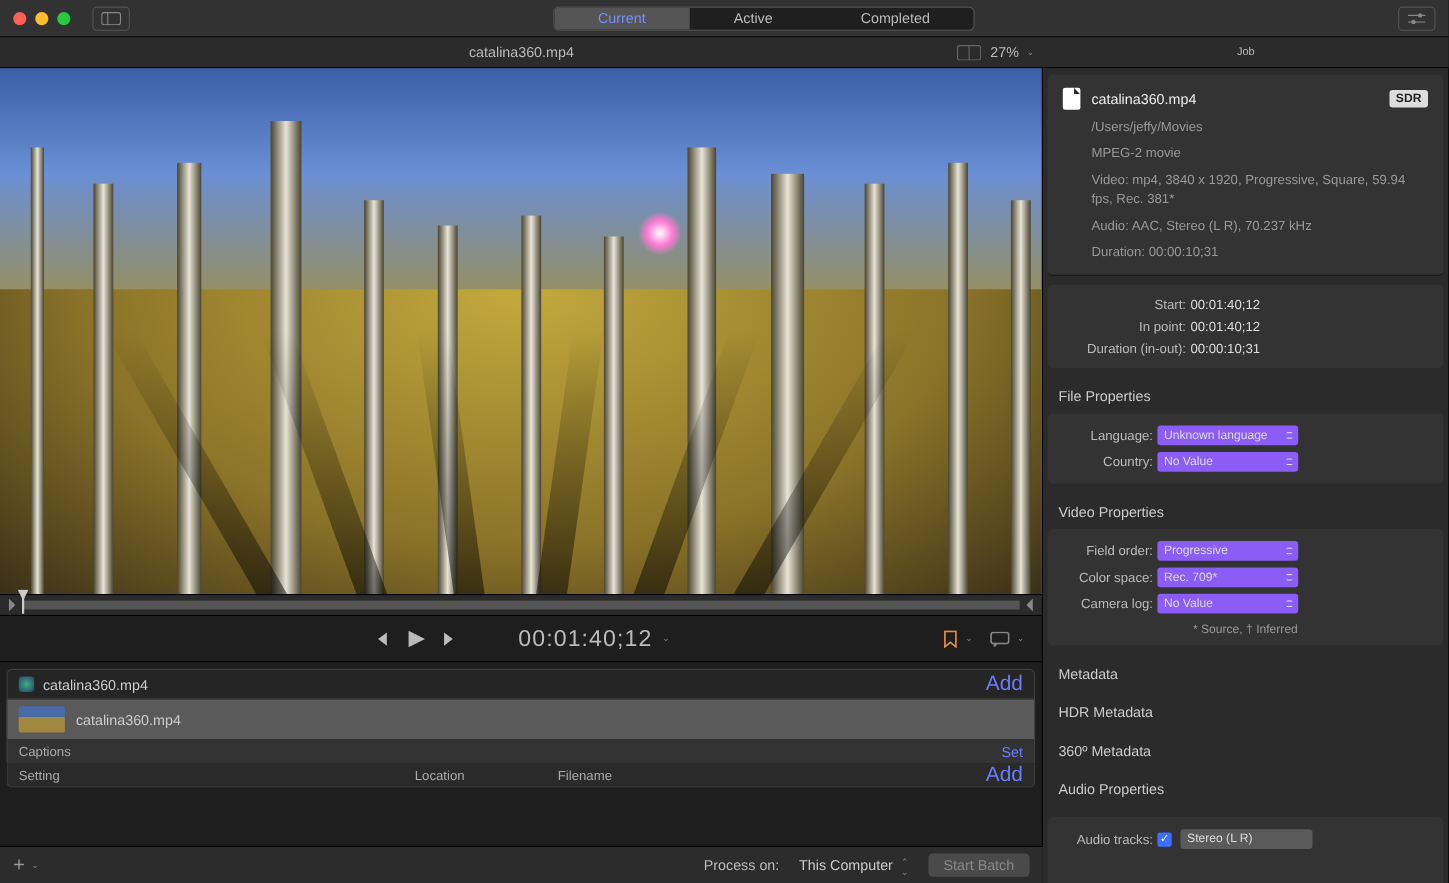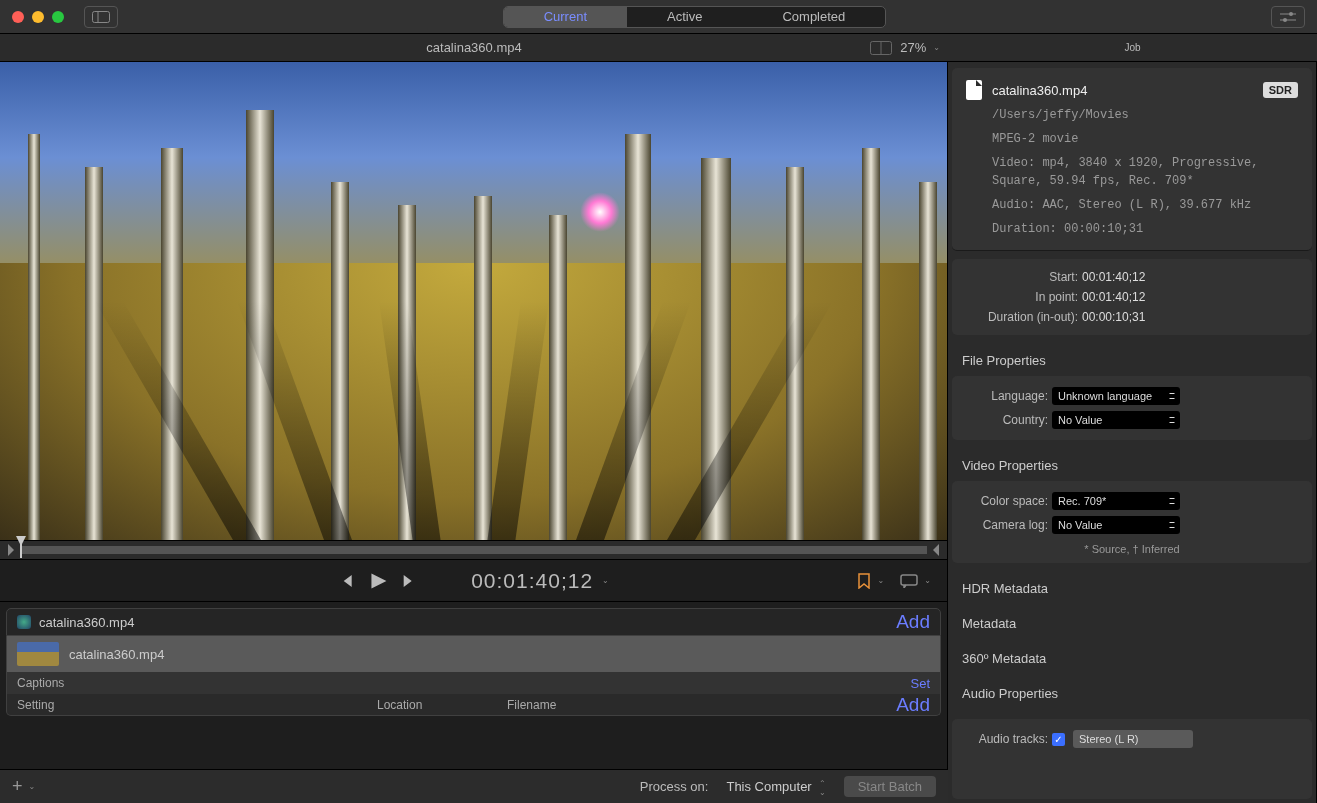--- a/index.html
+++ b/index.html
@@ -69,27 +69,27 @@
   .process-select { margin-left:10px; padding:2px 18px 2px 8px; background:transparent; color:#ccc; font-size:13px; position:relative; }
   .start-batch { margin-left:14px; padding:3px 14px; background:#4a4a4a; border-radius:4px; color:#888; font-size:13px; }
 
   
   .insp-section { padding: 12px 14px; border-bottom: 1px solid #1a1a1a; }
   .insp-header { display:flex; align-items:center; gap:10px; }
   .doc-icon { width:16px; height:20px; background:#fff; border-radius:2px; position:relative; }
   .doc-icon::before { content:''; position:absolute; right:0; top:0; width:6px; height:6px; background:#2b2b2b; clip-path: polygon(0 0, 100% 100%, 0 100%); }
   .sdr-badge { margin-left:auto; padding:2px 6px; background:#ddd; color:#222; border-radius:3px; font-size:11px; font-weight:600; }
   .file-title { font-size:13px; color:#eee; font-weight:500;}
-  .info-line { font-size:12px; color:#999; margin-top:6px; margin-left:26px; line-height:1.5;font-family:Liberation Mono, monospace; }
+  .info-line { font-size:12px; color:#999; margin-top:6px; margin-left:26px; line-height:1.5; }
   .sect-title { font-size:13px; color:#ccc; padding:10px 14px 0; }
   .sect-body { background:#333; margin:8px 4px; border-radius:5px; padding:8px 10px; }
   .prop-row { display:flex; align-items:center; padding:3px 0; font-size:12px; }
   .prop-label { flex:0 0 90px; text-align:right; color:#bbb; padding-right:4px; }
   .prop-value { color:#ddd; }
-  .prop-select { flex:1; max-width:128px; height:18px; background:#000000; border-radius:3px; padding:0 6px; color:#ddd; font-size:11px; display:flex; align-items:center; position:relative; }
+  .prop-select { flex:1; max-width:128px; height:18px; background:#8b5cf6; border-radius:3px; padding:0 6px; color:#ddd; font-size:11px; display:flex; align-items:center; position:relative; }
   .prop-select::after { content:''; position:absolute; right:4px; width:8px; height:10px;
     background: linear-gradient(#ddd,#ddd), linear-gradient(#ddd,#ddd);
     background-size: 6px 1px, 6px 1px; background-position: center 2px, center 7px; background-repeat:no-repeat;
     clip-path: polygon(50% 0, 100% 40%, 0 40%, 50% 0, 0 60%, 100% 60%, 50% 100%, 0 60%);
   }
   .footnote { font-size:11px; color:#999; text-align:center; margin-top:6px; }
   .checkbox { width:13px; height:13px; background:#3b6fff; border-radius:2px; display:inline-flex; align-items:center; justify-content:center; margin-right:8px; }
   .checkbox::after { content:'✓'; color:#fff; font-size:10px; }
   .audio-select { flex:1; max-width:120px; height:18px; background:#5a5a5a; border-radius:3px; padding:0 6px; color:#ddd; font-size:11px; display:flex; align-items:center; }
   .section-collapse { padding:10px 14px; color:#ccc; font-size:13px; cursor:pointer; }
@@ -255,22 +255,22 @@
 
   <div class="right">
     <div class="insp-section" style="background:#333;margin:6px 4px;border-radius:5px;">
       <div class="insp-header">
         <div class="doc-icon"></div>
         <span class="file-title">catalina360.mp4</span>
         <span class="sdr-badge">SDR</span>
       </div>
       <div class="info-line">/Users/jeffy/Movies</div>
       <div class="info-line">MPEG-2 movie</div>
-      <div class="info-line">Video: mp4, 3840 x 1920, Progressive, Square, 59.94 fps, Rec. 709*</div>
-      <div class="info-line">Audio: AAC, Stereo (L R), 39.677 kHz</div>
+      <div class="info-line">Video: mp4, 3840 x 1920, Progressive, Square, 59.94 fps, Rec. 381*</div>
+      <div class="info-line">Audio: AAC, Stereo (L R), 70.237 kHz</div>
       <div class="info-line">Duration: 00:00:10;31</div>
     </div>
 
     <div class="sect-body">
       <div class="prop-row">
           <span class="prop-label" style="flex-basis:120px;">Start:</span>
           <span class="prop-value">00:01:40;12</span>
         </div>
       <div class="prop-row">
           <span class="prop-label" style="flex-basis:120px;">In point:</span>
@@ -294,36 +294,42 @@
           <span class="prop-label">Country:</span>
           <div class="prop-select">
             <span>No Value</span>
           </div>
         </div>
     </div>
 
     <div class="sect-title">Video Properties</div>
     <div class="sect-body">
       <div class="prop-row">
+          <span class="prop-label">Field order:</span>
+          <div class="prop-select">
+            <span>Progressive</span>
+          </div>
+        </div>
+      <div class="prop-row">
           <span class="prop-label">Color space:</span>
           <div class="prop-select">
             <span>Rec. 709*</span>
           </div>
         </div>
       <div class="prop-row">
           <span class="prop-label">Camera log:</span>
           <div class="prop-select">
             <span>No Value</span>
           </div>
         </div>
       <div class="footnote">* Source, † Inferred</div>
     </div>
 
+    <div class="section-collapse">Metadata</div>
     <div class="section-collapse">HDR Metadata</div>
-    <div class="section-collapse">Metadata</div>
     <div class="section-collapse">360º Metadata</div>
     <div class="section-collapse">Audio Properties</div>
     <div class="sect-body" style="min-height:80px;">
       <div class="prop-row">
         <span class="prop-label">Audio tracks:</span>
         <span class="checkbox"></span>
         <div class="audio-select">
             <span>Stereo (L R)</span>
           </div>
       </div>

